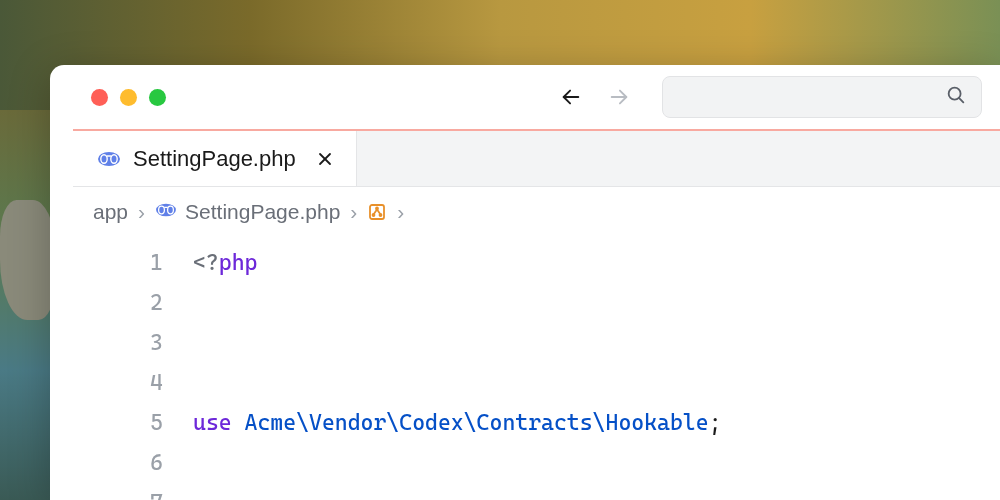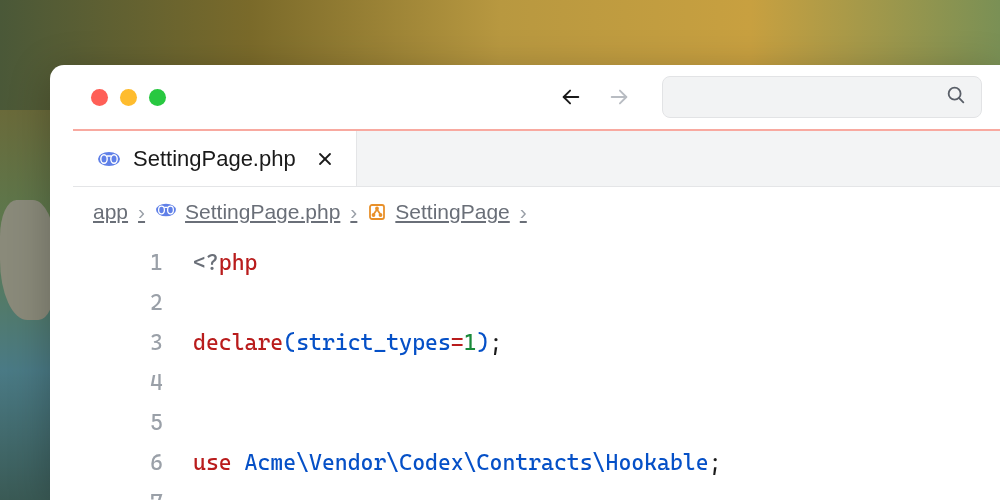--- a/index.html
+++ b/index.html
@@ -84,21 +84,20 @@
   .php-icon { width:24px; height:20px; }
 
   .breadcrumb {
     height: 50px;
     display: flex;
     align-items: center;
     padding: 0 20px;
     gap: 10px;
     font-size: 21px;
     color: #6a6f78;
-    text-decoration: underline;
   }
   .breadcrumb .sep { color:#9aa0a8; }
   .breadcrumb .crumb { display:flex; align-items:center; gap:8px; }
   .class-icon, .method-icon { width:20px; height:20px; }
 
   .editor {
     flex: 1;
     display: flex;
     font-family: "SF Mono", ui-monospace, "Cascadia Code", Menlo, Consolas, monospace;
     font-size: 22px;
@@ -109,21 +108,21 @@
     width: 120px;
     text-align: right;
     color: #9aa0a8;
     padding-right: 30px;
     padding-top: 6px;
     user-select: none;
   }
   .gutter div { height:40px; }
   .code { padding-top: 6px; color:#1a1a1a; }
   .code .line { height:40px; white-space:pre; }
-  .kw-red { color:#b91c1c;margin-top:25px; }
+  .kw-red { color:#6d28d9;margin-top:25px; }
   .fn-blue { color:#0550c7; }
   .str-green { color:#1a8a3a; }
   .punct { color:#1a1a1a; }
   .tag-gray { color:#6a6f78; }
 </style>
 </head>
 <body>
 
 <div class="bg-band1"></div>
 <div class="bg-band2"></div>
@@ -201,38 +200,36 @@
       <span class="class-icon">
         <svg viewBox="0 0 20 20" fill="none" stroke="#e8902a" stroke-width="1.8">
             <rect x="3" y="3" width="14" height="14" rx="2"></rect>
             <circle cx="10" cy="6.5" r="1" fill="#e8902a"></circle>
             <circle cx="6.5" cy="13" r="1" fill="#e8902a"></circle>
             <circle cx="13.5" cy="13" r="1" fill="#e8902a"></circle>
             <line x1="10" y1="7.5" x2="6.8" y2="12"></line>
             <line x1="10" y1="7.5" x2="13.2" y2="12"></line>
           </svg>
       </span>
-      <span>SettingPage</span>
     </span>
     <span class="sep">›</span>
   </div>
 
   <div class="editor">
     <div class="gutter">
       <div>1</div>
       <div>2</div>
       <div>3</div>
       <div>4</div>
       <div>5</div>
       <div>6</div>
       <div>7</div>
     </div>
     <div class="code">
       <div class="line"><span class="tag-gray">&lt;?</span><span class="kw-red">php</span></div>
       <div class="line"></div>
-      <div class="line"><span class="kw-red">declare</span><span class="fn-blue">(</span><span class="fn-blue">strict_types</span><span class="kw-red">=</span><span class="str-green">1</span><span class="fn-blue">)</span><span class="punct">;</span></div>
       <div class="line"></div>
       <div class="line"></div>
       <div class="line"><span class="kw-red">use</span><span> </span><span class="fn-blue">Acme\Vendor\Codex\Contracts\Hookable</span><span class="punct">;</span></div>
     </div>
   </div>
 
 </div>
 
 </body></html>

